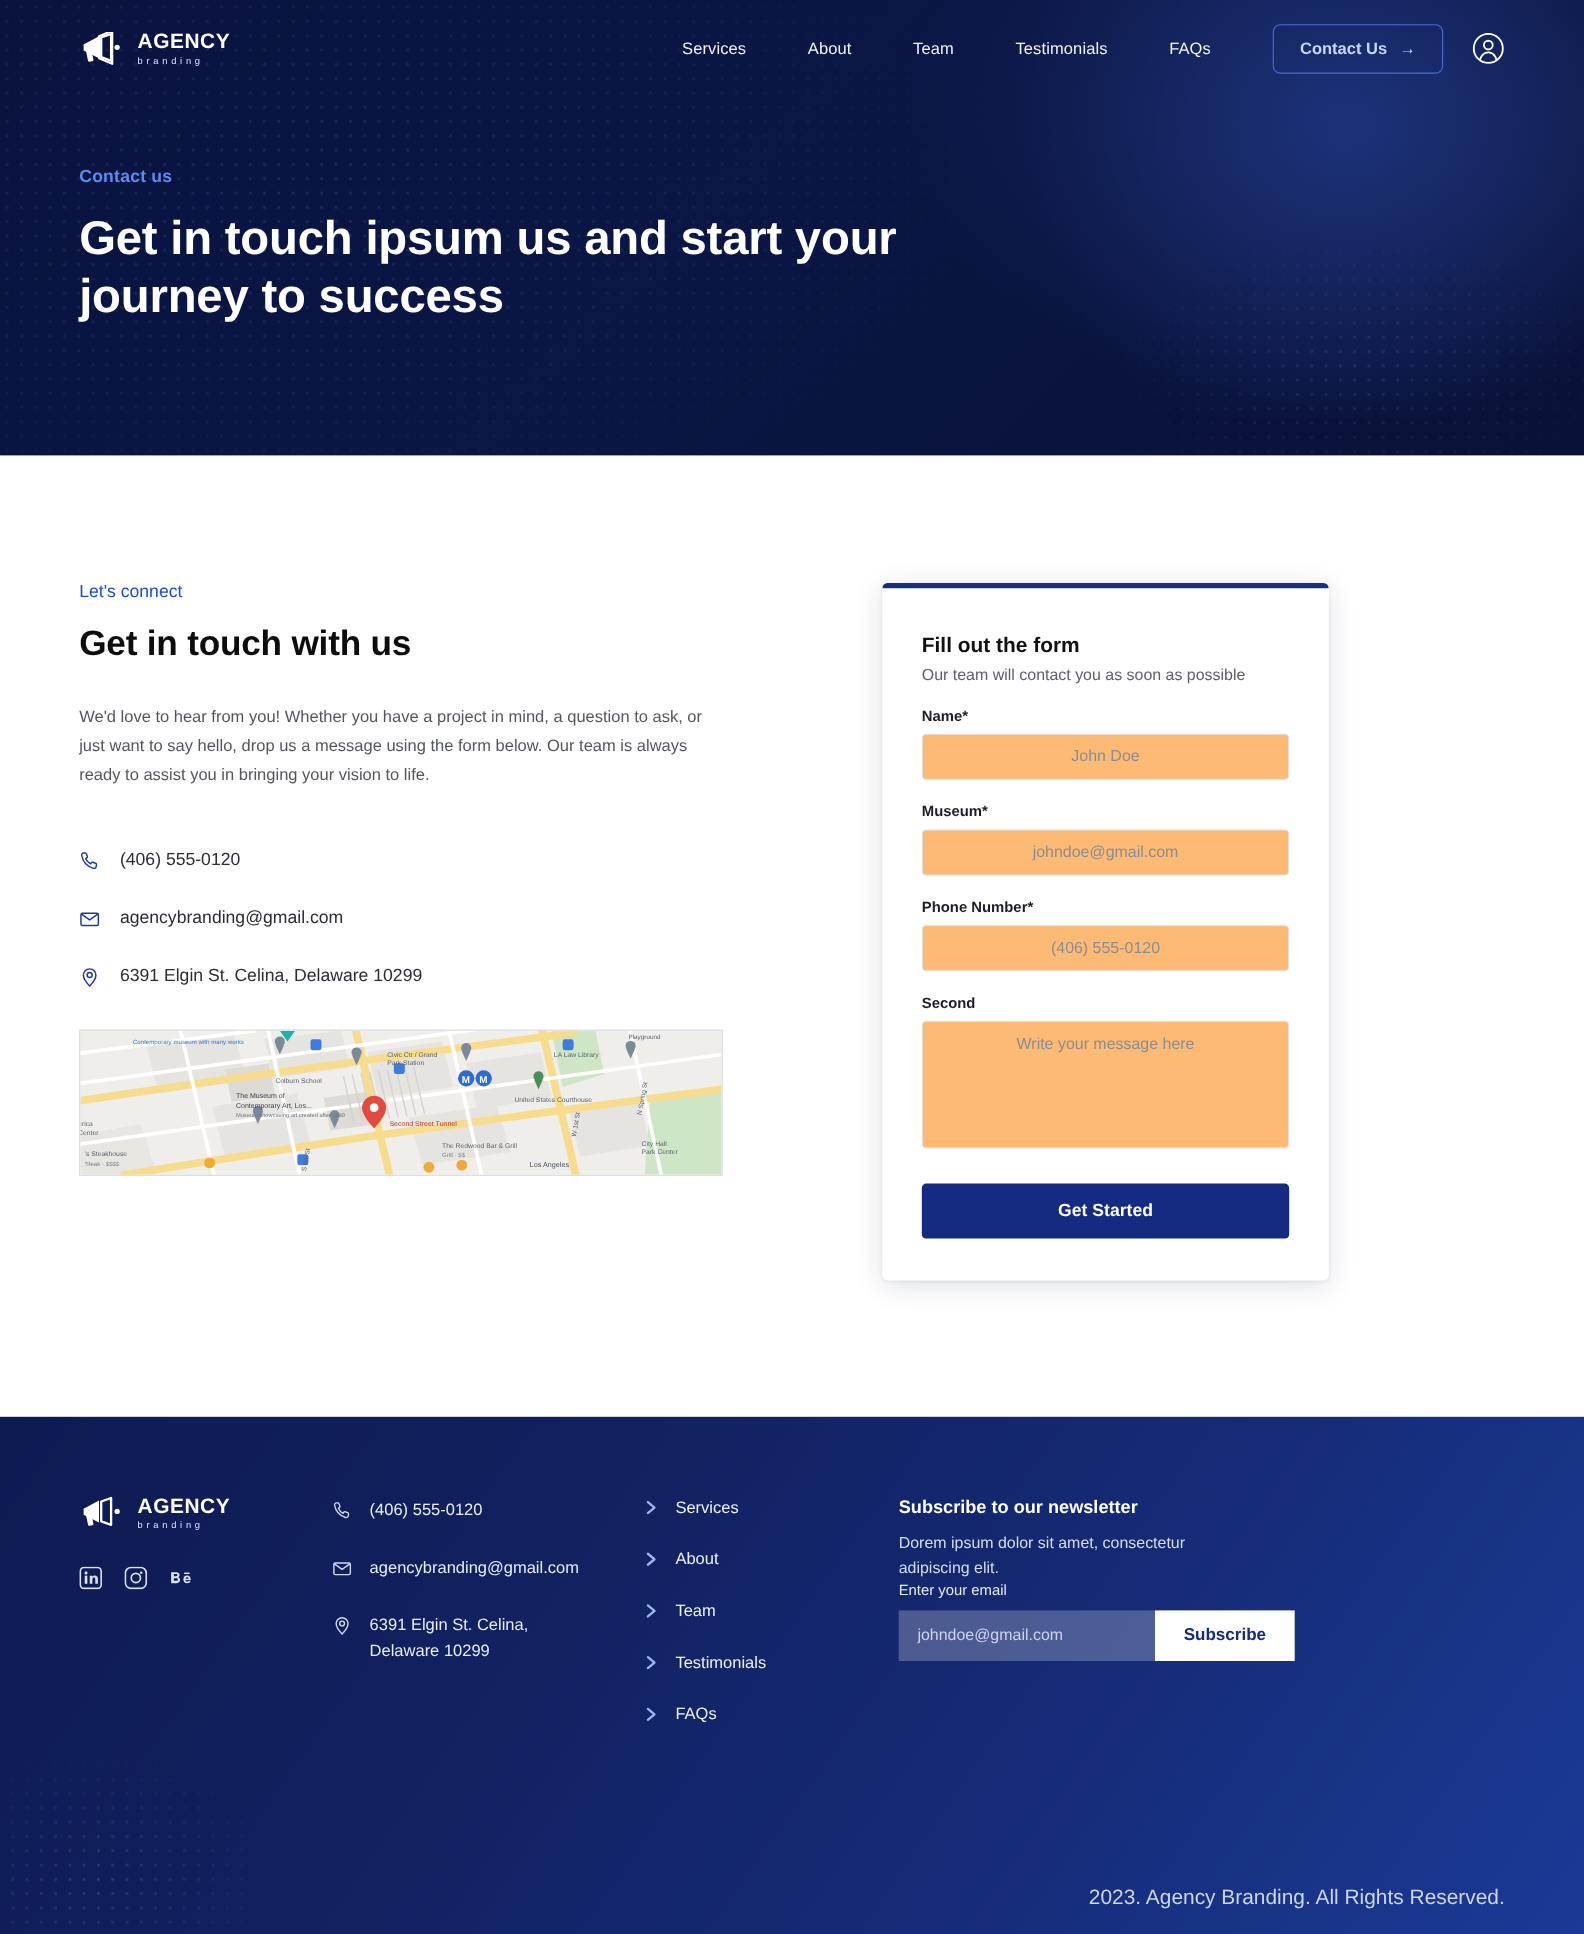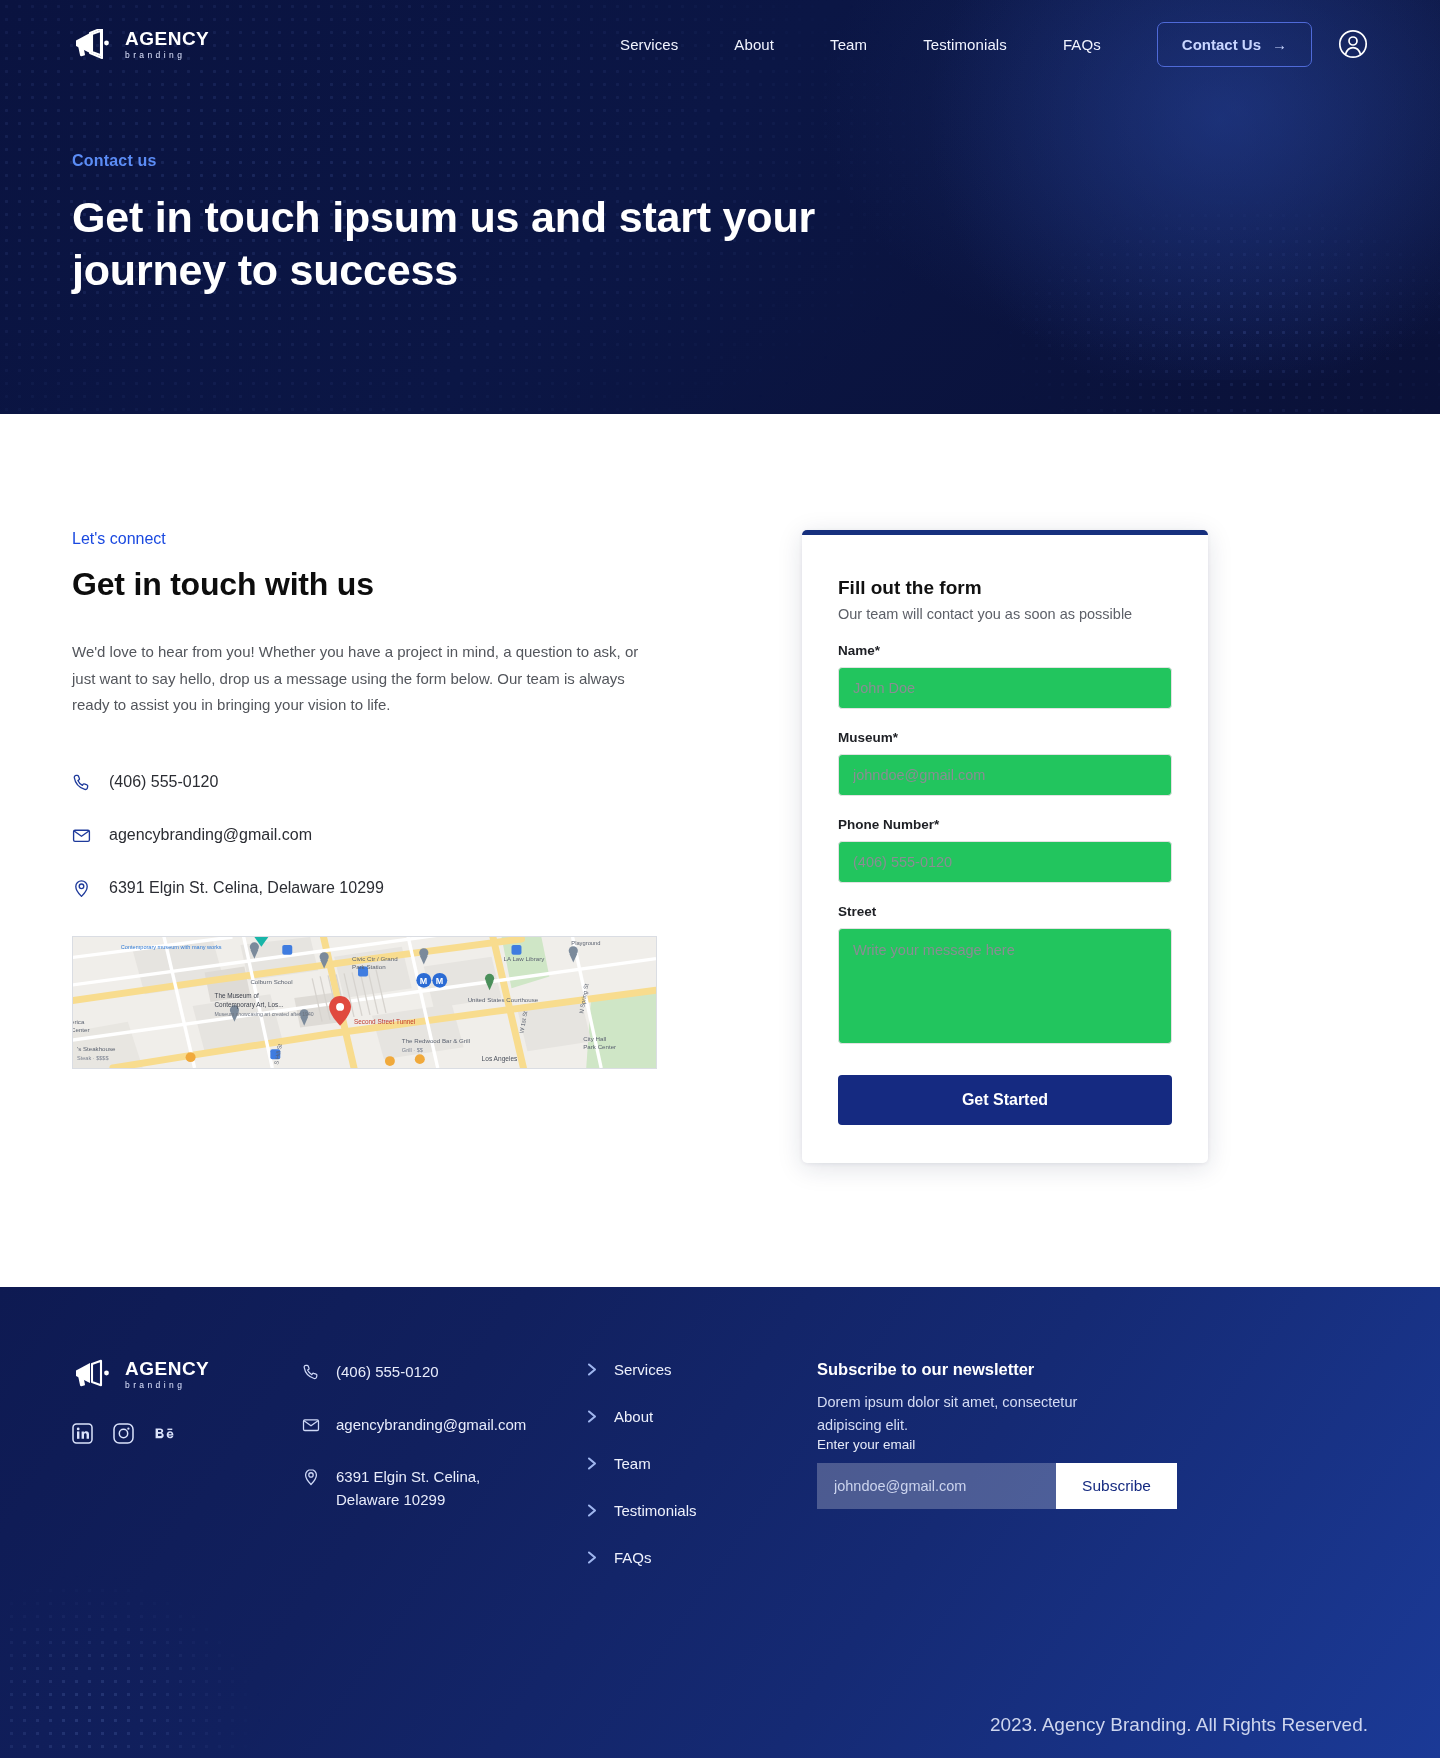--- a/index.html
+++ b/index.html
@@ -130,28 +130,29 @@
     padding:42px 36px 38px;
     margin-top:0;
   }
   .card-title { font-size:19px; font-weight:700; color:#111; }
   .card-sub { margin-top:7px; font-size:14.5px; color:#5d6068; }
   .field { margin-top:21px; }
   .field:first-of-type { margin-top:27px; }
   .field label { display:block; font-size:13.5px; font-weight:600; color:#1d1f24; margin-bottom:9px; }
   .field input, .field textarea {
     width:100%;
-    background:#22c55e;
+    background:#fdba74;
     border:1px solid #e2e2e2;
     border-radius:4px;
     padding:12px 14px;
     font-size:14.5px;
     font-family:"Liberation Sans", sans-serif;
     color:#2b2d33;
     outline:none;
+    text-align:center;
   }
   .field input::placeholder, .field textarea::placeholder { color:#8a8d93; }
   .field textarea { height:116px; resize:none; padding-top:13px; }
   .btn-submit {
     margin-top:27px;
     width:100%;
     background:#152a81;
     color:#fff;
     border:none; border-radius:4px;
     padding:16px 0;
@@ -202,21 +203,21 @@
     background:rgba(255,255,255,.24);
     border:none; outline:none;
     padding:15px 17px;
     font-size:14.5px;
     font-family:"Liberation Sans", sans-serif;
     color:#fff;
   }
   .f-news-row input::placeholder { color:#ccd4ee; }
   .f-news-row button {
     background:#fff; border:none;
-    color:#152a81; font-size:15.5px; font-weight:400;
+    color:#152a81; font-size:15.5px; font-weight:700;
     font-family:"Liberation Sans", sans-serif;
     padding:0 26px; cursor:pointer;
   }
 
   .copyright {
     position:relative; z-index:3;
     text-align:right;
     font-size:19px;
     color:#cdd5ee;
     padding:118px 0 34px;
@@ -425,21 +426,21 @@
       </div>
       <div class="field">
         <label>Museum*</label>
         <input type="text" placeholder="johndoe@gmail.com" style="">
       </div>
       <div class="field">
         <label>Phone Number*</label>
         <input type="text" placeholder="(406) 555-0120" style="">
       </div>
       <div class="field">
-        <label>Street</label>
+        <label>Second</label>
         <textarea placeholder="Write your message here" style=""></textarea>
       </div>
 
       <button class="btn-submit">Get Started</button>
     </div>
   </section>
 
   <div class="spacer"></div>
 
   <footer class="footer">

